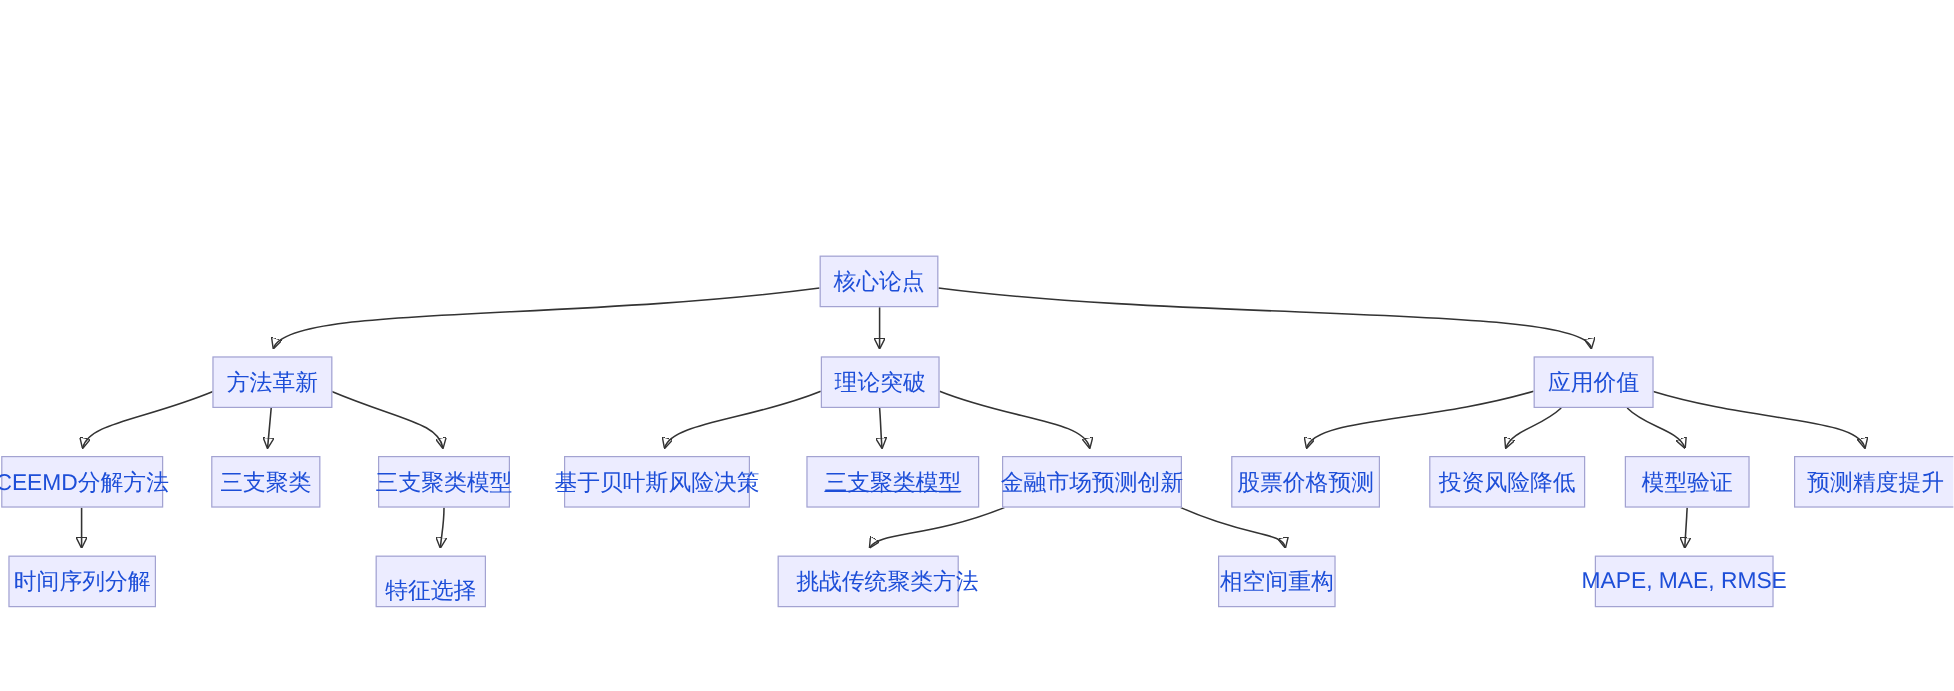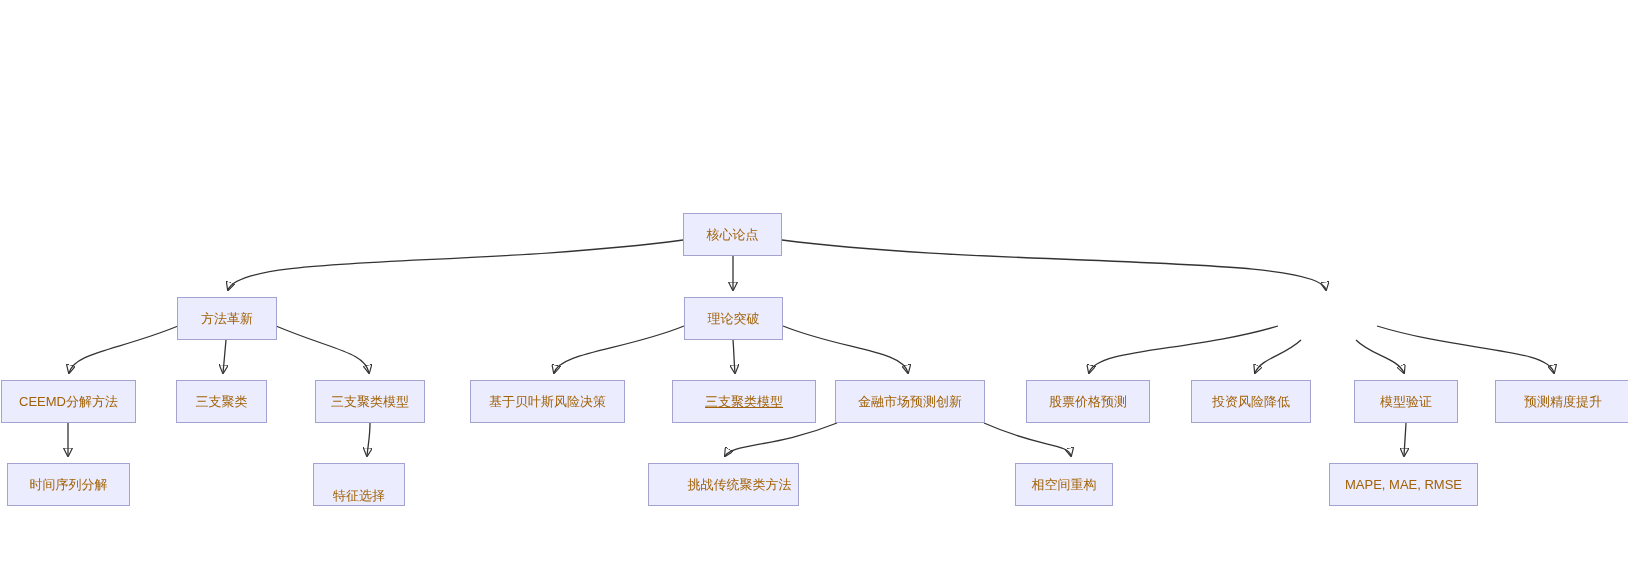--- a/index.html
+++ b/index.html
@@ -28,22 +28,22 @@
   }
   .node {
     position: absolute;
     height: 43px;
     box-sizing: border-box;
     background: #ECECFF;
     border: 1px solid #A3A3D1;
     display: flex;
     align-items: center;
     justify-content: center;
-    color: #a16207;
-    font-size: 13px;
+    color: #1d4ed8;
+    font-size: 19px;
     white-space: nowrap;
   }
   .node span { display: inline-block; }
 </style>
 </head>
 <body>
 
 <div class="stage">
 
   <svg class="edges" width="1628" height="576" viewBox="0 0 1628 576">
@@ -75,20 +75,23 @@
   <div class="node" style="left:683px; top:213px; width:99px;">
       <span>核心论点</span>
     </div>
 
   <div class="node" style="left:177px; top:297px; width:100px;">
       <span>方法革新</span>
     </div>
   <div class="node" style="left:684px; top:297px; width:99px;">
       <span>理论突破</span>
     </div>
+  <div class="node" style="left:1278px; top:297px; width:100px;">
+      <span>应用价值</span>
+    </div>
 
   <div class="node" style="left:1px; top:380px; width:135px;">
       <span>CEEMD分解方法</span>
     </div>
   <div class="node" style="left:176px; top:380px; width:91px;">
       <span>三支聚类</span>
     </div>
   <div class="node" style="left:315px; top:380px; width:110px;">
       <span>三支聚类模型</span>
     </div>
@@ -97,21 +100,21 @@
     </div>
   <div class="node" style="left:672px; top:380px; width:144px;text-decoration:underline;">
       <span>三支聚类模型</span>
     </div>
   <div class="node" style="left:835px; top:380px; width:150px;">
       <span>金融市场预测创新</span>
     </div>
   <div class="node" style="left:1026px; top:380px; width:124px;">
       <span>股票价格预测</span>
     </div>
-  <div class="node" style="left:1191px; top:380px; width:120px;">
+  <div class="node" style="left:1191px; top:380px; width:130px;">
       <span>投资风险降低</span>
     </div>
   <div class="node" style="left:1354px; top:380px; width:104px;">
       <span>模型验证</span>
     </div>
   <div class="node" style="left:1495px; top:380px; width:136px;">
       <span>预测精度提升</span>
     </div>
 
   <div class="node" style="left:7px; top:463px; width:123px;text-align:center;">

